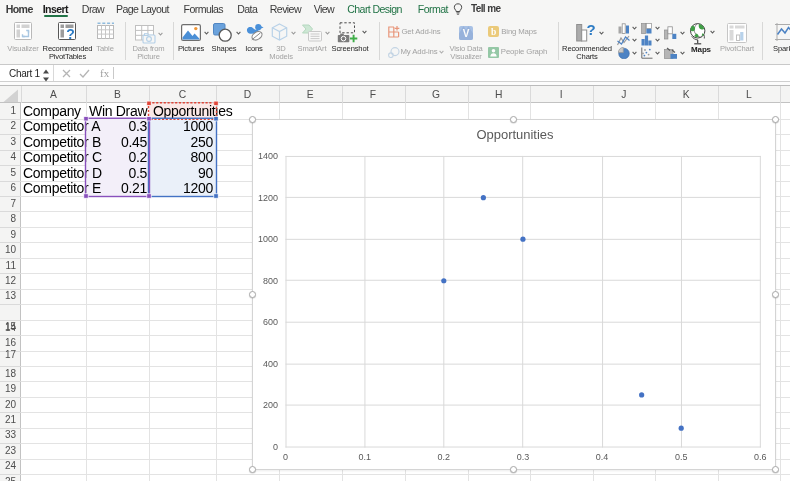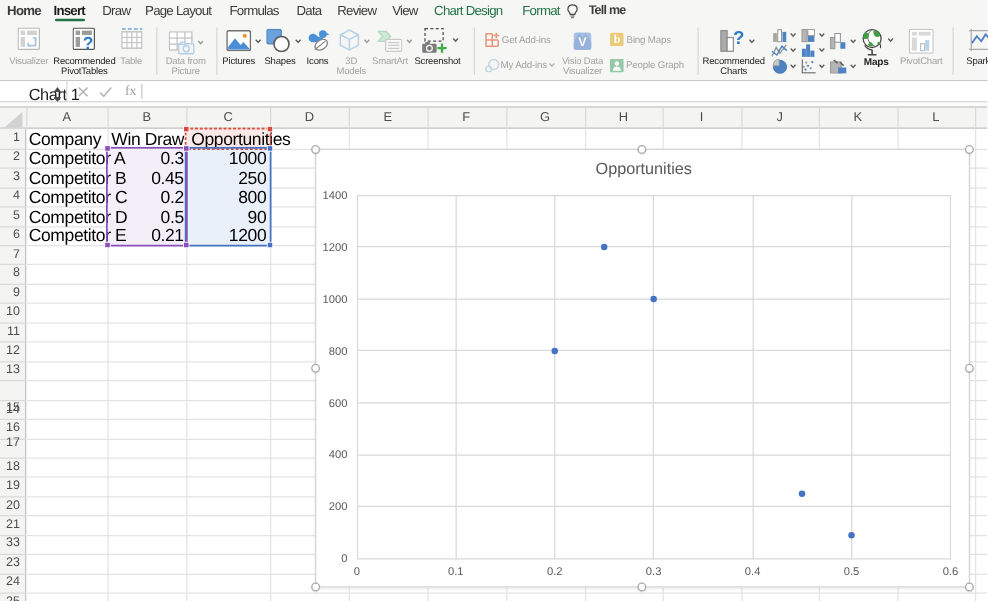--- a/index.html
+++ b/index.html
@@ -267,21 +267,21 @@
   </svg>
 <div class="lblg" style="left:737px;top:45px">PivotChart</div>
 <svg class="ab" style="left:775px;top:23px" width="20" height="18" viewBox="0 0 20 18">
     <line x1="0" y1="1.5" x2="17" y2="1.5" stroke="#ababab"></line>
 <line x1="0" y1="16.5" x2="17" y2="16.5" stroke="#ababab"></line>
 <line x1="2" y1="0" x2="2" y2="18" stroke="#ababab"></line>
 <polyline points="2.5,11.5 6.5,6 10,10 13.5,4.5 17,8.5" fill="none" stroke="#4d83c4" stroke-width="1.5"></polyline>
   </svg>
 <div class="lbl" style="left:773px;top:45px;transform:none;text-align:left">Sparkline</div>
 <div class="ab" style="left:0;top:65px;width:790px;height:16.5px;background:#fff;border-bottom:1px solid #cfcfcf"></div>
-<div class="ab" style="left:23px;top:68px;font-size:13px;letter-spacing:-0.3px;color:#1f1f1f">Chart 1</div>
+<div class="ab" style="left:9px;top:68px;font-size:10px;letter-spacing:-0.3px;color:#1f1f1f">Chart 1</div>
 <svg class="ab" style="left:42px;top:68.5px" width="9" height="13" viewBox="0 0 9 13">
 <polygon points="4,0.5 7,4.5 1,4.5" fill="#4a4a4a"></polygon>
     <polygon points="4,12.5 7,8.5 1,8.5" fill="#4a4a4a"></polygon>
   </svg>
 <div class="ab" style="left:53px;top:65px;width:1px;height:16px;background:#d9d9d9"></div>
 <svg class="ab" style="left:62px;top:69px" width="9" height="9" viewBox="0 0 9 9">
 <path d="M1 1 L8 8 M8 1 L1 8" stroke="#b5b5b5" stroke-width="1.3"></path>
   </svg>
 <svg class="ab" style="left:79px;top:69px" width="11" height="9" viewBox="0 0 11 9">
 <path d="M1 5 L4 8 L10 1" fill="none" stroke="#b5b5b5" stroke-width="1.3"></path>

